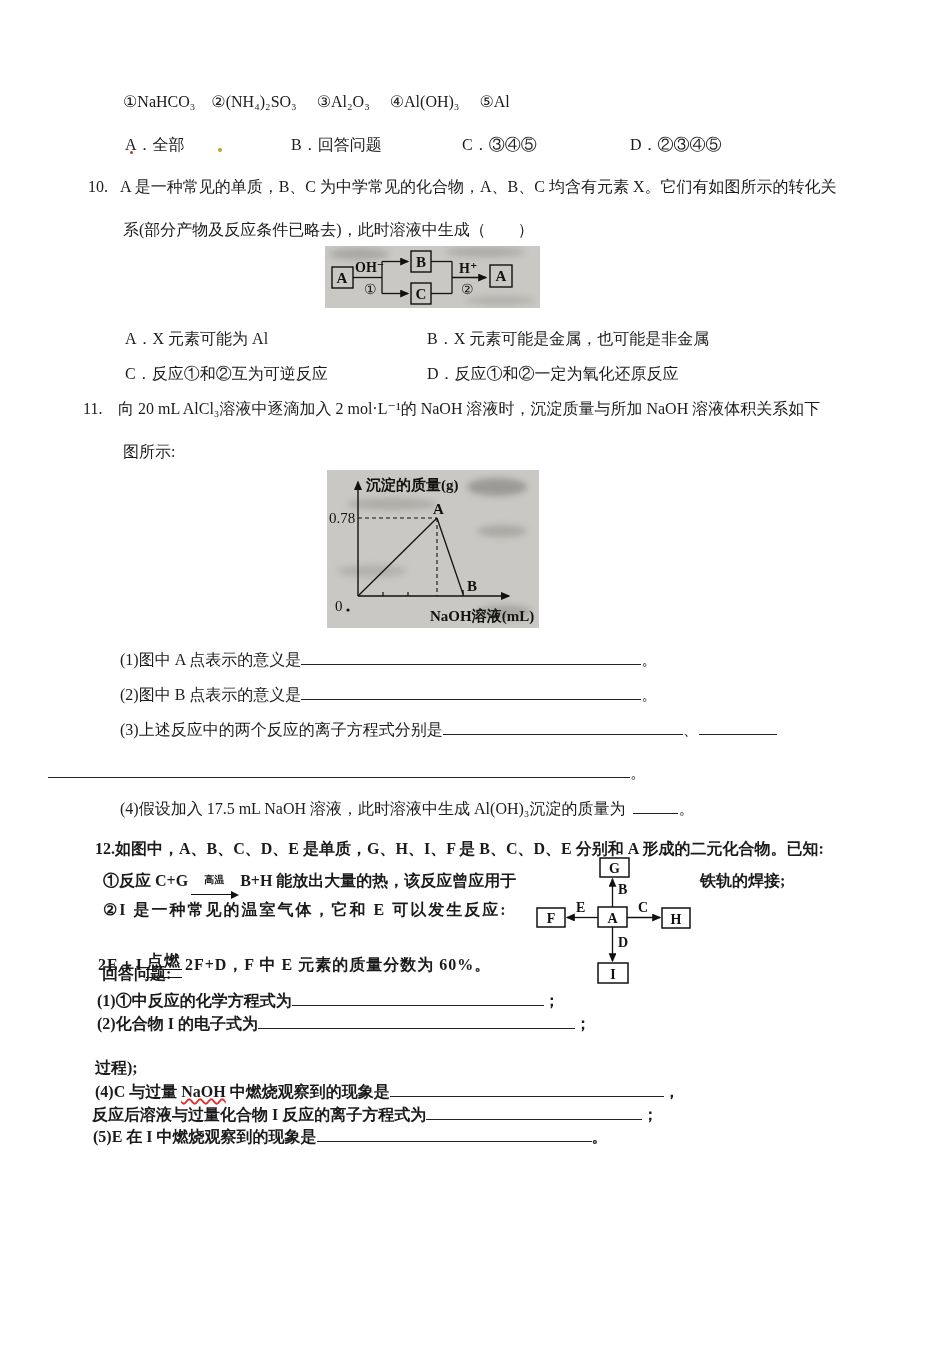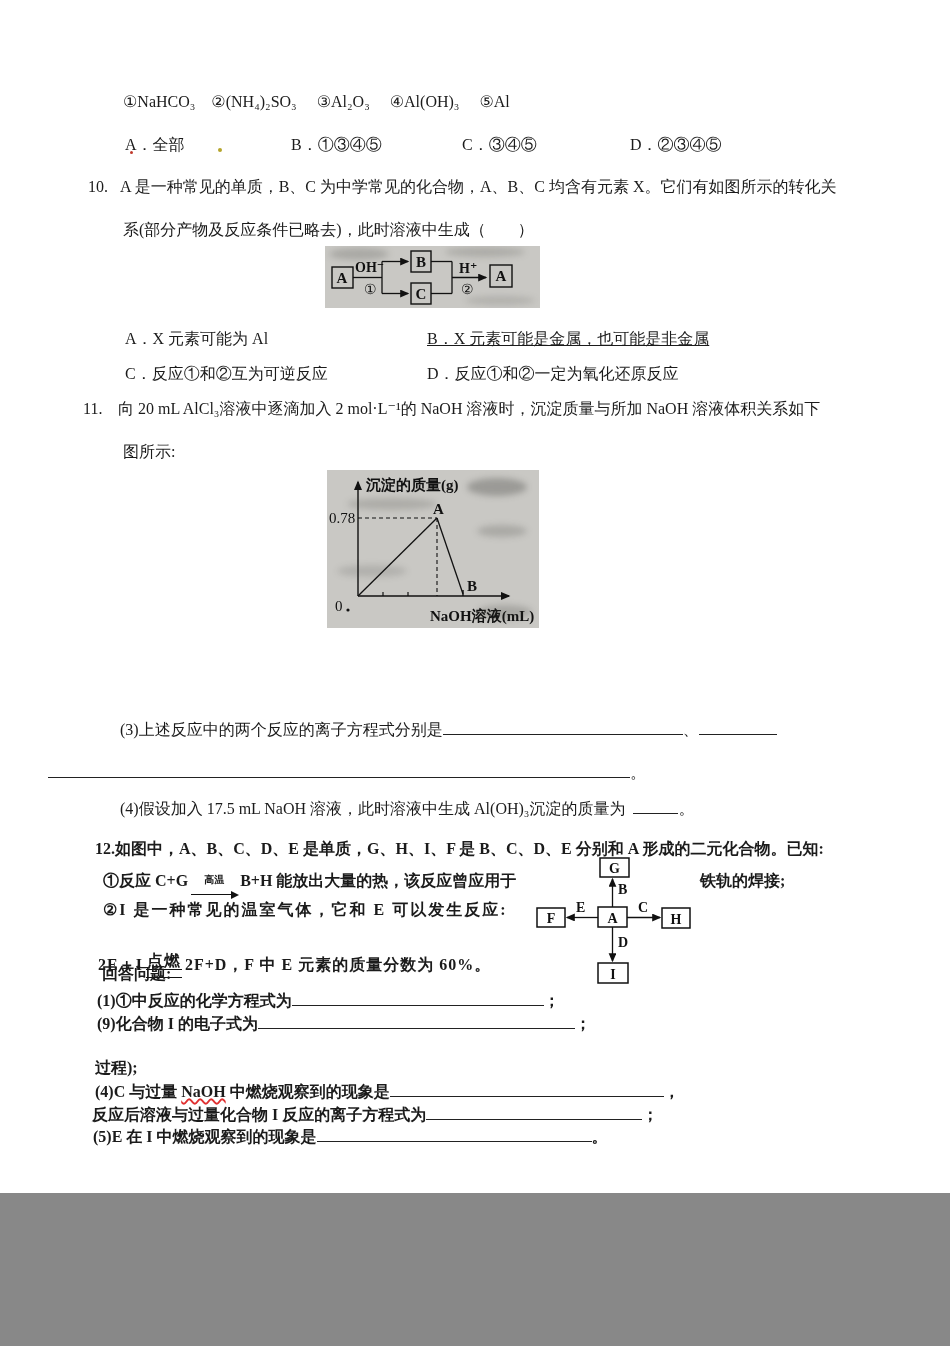--- a/index.html
+++ b/index.html
@@ -1,17 +1,17 @@
 <!DOCTYPE html>
 <html><head>
 <meta charset="utf-8">
 <style>
   html,body{margin:0;padding:0;background:#888;}
   #page{
-    position:relative;width:950px;height:1193px;background:#ffffff;
+    position:relative;width:950px;height:1346px;background:#ffffff;
     font-family:"Liberation Serif","DejaVu Serif",serif;
     color:#1b1b1b;font-size:16px;overflow:hidden;
   }
   .abs{position:absolute;white-space:nowrap;line-height:22px;}
   .blank{display:inline-block;border-bottom:1.2px solid #222;height:17px;vertical-align:baseline;}
   .scanbox{position:absolute;background:#c9c8c4;overflow:hidden;}
   .smudge{position:absolute;border-radius:50%;filter:blur(3px);pointer-events:none;}
   .q12t{font-weight:600;}
   .rxn{display:inline-flex;flex-direction:column;align-items:center;margin:0 3px;transform:translateY(3px);}
   .rxn .over{font-size:10px;font-weight:700;line-height:12px;}
@@ -25,21 +25,21 @@
   svg text{font-family:"Liberation Serif","DejaVu Serif",serif;fill:#111;}
   .dot{position:absolute;border-radius:50%;}
 </style>
 </head>
 <body>
 
 <div id="page">
 
   <div class="abs" style="left:123px;top:91px;">①NaHCO₃　②(NH₄)₂SO₃　 ③Al₂O₃　 ④Al(OH)₃　 ⑤Al</div>
   <div class="abs" style="left:125px;top:134px;">A．全部</div>
-  <div class="abs" style="left:291px;top:134px;">B．①③④⑤</div>
+  <div class="abs" style="left:291px;top:134px;">B．回答问题</div>
   <div class="abs" style="left:462px;top:134px;">C．③④⑤</div>
   <div class="abs" style="left:630px;top:134px;">D．②③④⑤</div>
   <div class="dot" style="left:218px;top:148px;width:4px;height:4px;background:#b5a52c;"></div>
   <div class="dot" style="left:130px;top:151px;width:3px;height:3px;background:#c0392b;"></div>
 
   <div class="abs" style="left:88px;top:176px;">10.</div>
   <div class="abs" style="left:120px;top:176px;">A 是一种常见的单质，B、C 为中学常见的化合物，A、B、C 均含有元素 X。它们有如图所示的转化关</div>
   <div class="abs" style="left:123px;top:219px;">系(部分产物及反应条件已略去)，此时溶液中生成（　　）</div>
 
   <div class="scanbox" style="left:325px;top:246px;width:215px;height:62px;">
@@ -69,21 +69,21 @@
       <line x1="127" y1="15.5" x2="127" y2="47.5" stroke="#111" stroke-width="1.3"></line>
       <line x1="127" y1="31.5" x2="161" y2="31.5" stroke="#111" stroke-width="1.3" marker-end="url(#ah)"></line>
       <text x="134" y="27" font-size="14" font-weight="bold">H⁺</text>
       <text x="136" y="48" font-size="14">②</text>
       <rect x="165" y="19" width="22" height="22" fill="none" stroke="#111" stroke-width="1.4"></rect>
       <text x="176" y="35" text-anchor="middle" font-size="15" font-weight="bold">A</text>
     </svg>
   </div>
 
   <div class="abs" style="left:125px;top:328px;">A．X 元素可能为 Al</div>
-  <div class="abs" style="left:427px;top:328px;text-decoration:underline;">B．X 元素可能是金属，也可能是非金属</div>
+  <div class="abs" style="left:427px;top:328px;">B．X 元素可能是金属，也可能是非金属</div>
   <div class="abs" style="left:125px;top:363px;">C．反应①和②互为可逆反应</div>
   <div class="abs" style="left:427px;top:363px;">D．反应①和②一定为氧化还原反应</div>
 
   <div class="abs" style="left:83px;top:398px;">11.</div>
   <div class="abs" style="left:118px;top:398px;">向 20 mL AlCl₃溶液中逐滴加入 2 mol·L⁻¹的 NaOH 溶液时，沉淀质量与所加 NaOH 溶液体积关系如下</div>
   <div class="abs" style="left:123px;top:441px;">图所示:</div>
 
   <div class="scanbox" style="left:327px;top:470px;width:212px;height:158px;">
     <div class="smudge" style="left:140px;top:8px;width:60px;height:18px;background:rgba(50,50,45,.30);"></div>
     <div class="smudge" style="left:20px;top:28px;width:90px;height:12px;background:rgba(50,50,45,.18);"></div>
@@ -108,21 +108,23 @@
       <line x1="81" y1="122" x2="81" y2="126" stroke="#111" stroke-width="1.2"></line>
       <line x1="136" y1="120" x2="136" y2="126" stroke="#111" stroke-width="1.4"></line>
       <text x="106" y="44" font-size="15" font-weight="bold">A</text>
       <text x="140" y="121" font-size="15" font-weight="bold">B</text>
       <text x="8" y="141" font-size="15">0</text>
       <circle cx="21" cy="140" r="1.6" fill="#111"></circle>
       <text x="103" y="151" font-size="15" font-weight="bold">NaOH溶液(mL)</text>
     </svg>
   </div>
 
+  <div class="abs" style="left:120px;top:647px;"><span>(1)图中 A 点表示的意义是</span><span class="blank" style="width:340px;"></span><span>。</span></div>
 
+  <div class="abs" style="left:120px;top:682px;"><span>(2)图中 B 点表示的意义是</span><span class="blank" style="width:340px;"></span><span>。</span></div>
 
   <div class="abs" style="left:120px;top:717px;"><span>(3)上述反应中的两个反应的离子方程式分别是</span><span class="blank" style="width:240px;"></span><span>、</span><span class="blank" style="width:78px;"></span></div>
 
   <div class="abs" style="left:48px;top:760px;"><span class="blank" style="width:582px;"></span><span>。</span></div>
 
   <div class="abs" style="left:120px;top:796px;"><span>(4)假设加入 17.5 mL NaOH 溶液，此时溶液中生成 Al(OH)₃沉淀的质量为</span><span style="display:inline-block;width:8px;"></span><span class="blank" style="width:45px;"></span><span>。</span></div>
 
   <div class="abs q12t" style="left:95px;top:838px;">12.</div>
   <div class="abs q12t" style="left:115px;top:838px;">如图中，A、B、C、D、E 是单质，G、H、I、F 是 B、C、D、E 分别和 A 形成的二元化合物。已知:</div>
 
@@ -172,21 +174,21 @@
       <text x="43" y="60" font-size="14" font-weight="bold">E</text>
       <text x="105" y="60" font-size="14" font-weight="bold">C</text>
       <text x="85" y="95" font-size="14" font-weight="bold">D</text>
     </svg>
   </div>
 
   <div class="abs q12t" style="left:102px;top:963px;">回答问题:</div>
 
   <div class="abs q12t" style="left:97px;top:988px;"><span>(1)①中反应的化学方程式为</span><span class="blank" style="width:252px;"></span><span>；</span></div>
 
-  <div class="abs q12t" style="left:97px;top:1011px;"><span>(9)化合物 I 的电子式为</span><span class="blank" style="width:317px;"></span><span>；</span></div>
+  <div class="abs q12t" style="left:97px;top:1011px;"><span>(2)化合物 I 的电子式为</span><span class="blank" style="width:317px;"></span><span>；</span></div>
 
   <div class="abs q12t" style="left:95px;top:1057px;">过程);</div>
 
   <div class="abs q12t" style="left:95px;top:1079px;"><span>(4)C 与过量 </span><span class="wavy">NaOH</span><span> 中燃烧观察到的现象是</span><span class="blank" style="width:274px;"></span><span>，</span></div>
 
   <div class="abs q12t" style="left:92px;top:1102px;"><span>反应后溶液与过量化合物 I 反应的离子方程式为</span><span class="blank" style="width:216px;"></span><span>；</span></div>
 
   <div class="abs q12t" style="left:93px;top:1124px;"><span>(5)E 在 I 中燃烧观察到的现象是</span><span class="blank" style="width:275px;"></span><span>。</span></div>
 
 </div>

